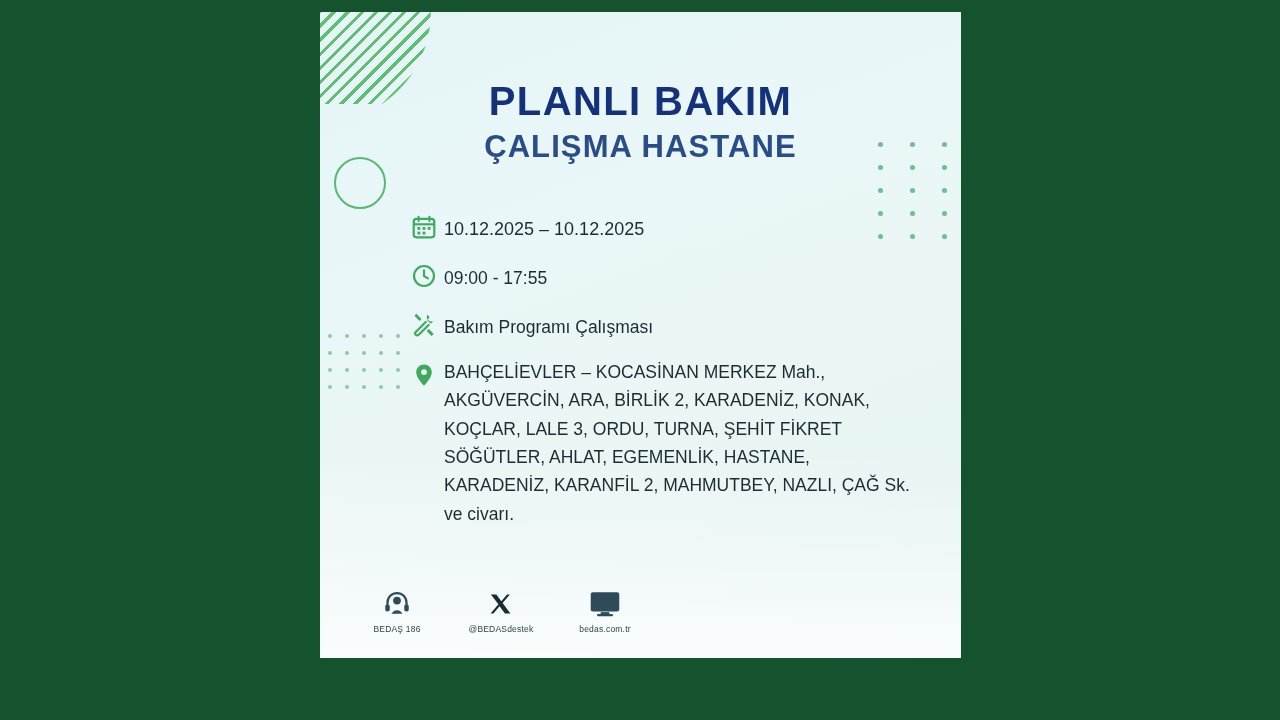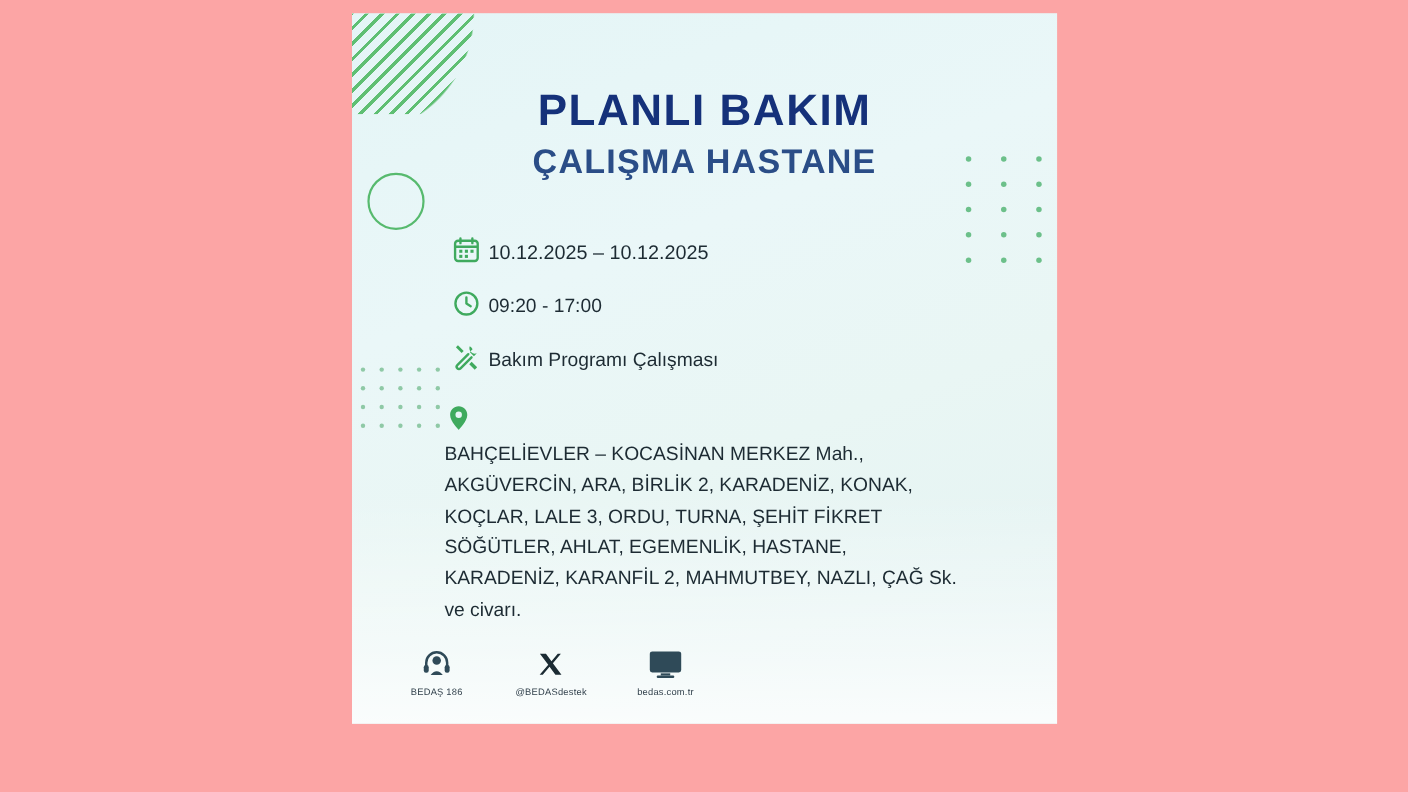--- a/index.html
+++ b/index.html
@@ -5,21 +5,21 @@
   * { box-sizing: border-box; margin: 0; padding: 0; }
   html, body {
     width: 1280px; height: 720px;
     background: #ffffff;
     font-family: "Liberation Sans", sans-serif;
     overflow: hidden;
   }
   #stage {
     position: relative;
     width: 1280px; height: 720px;
-    background: #fca5a5;
+    background: #14532d;
   }
   
   #poster {
     position: absolute;
     left: 320px; top: 12px;
     width: 641px; height: 646px;
     background: linear-gradient(160deg, #e4f5f6 0%, #eaf7f8 35%, #e9f6f4 60%, #e3f2f2 100%);
     overflow: hidden;
   }
   
@@ -115,21 +115,21 @@
     align-items: center;
     justify-content: center;
   }
   .row .txt {
     font-size: 17.5px;
     color: #1d2b33;
     line-height: 1.62;
     padding-top: 3px;
   }
   #row-date .txt { font-size: 18px; }
-  #row-loc { margin-top: 14px; flex-direction: column; }
+  #row-loc { margin-top: 14px; }
   #row-loc .ico { padding-top: 4px; }
   #addr-text {
     font-size: 17.5px;
     color: #1d2b33;
     line-height: 1.62;
     max-width: 470px;
   }
 
   
   #footer {
@@ -247,21 +247,21 @@
         <span class="txt">10.12.2025 – 10.12.2025</span>
       </div>
 
       <div class="row" id="row-time">
         <span class="ico">
           <svg width="26" height="26" viewBox="0 0 24 24" fill="none">
             <circle cx="12" cy="12" r="9.2" stroke="#3faa5e" stroke-width="2"></circle>
             <path d="M12 6.8V12l3.6 2.2" stroke="#3faa5e" stroke-width="2" stroke-linecap="round" stroke-linejoin="round"></path>
           </svg>
         </span>
-        <span class="txt">09:20 - 17:00</span>
+        <span class="txt">09:00 - 17:55</span>
       </div>
 
       <div class="row" id="row-work">
         <span class="ico">
           <svg width="26" height="26" viewBox="0 0 24 24" fill="none">
             <path d="M14.8 2.6a4.6 4.6 0 0 0 5.9 5.9l-2.4 2.4-3.5-3.5 2.4-2.4a4.6 4.6 0 0 0-2.4-2.4z" fill="#3faa5e"></path>
             <path d="M13.6 9.2 4.4 18.4a1.9 1.9 0 1 0 2.7 2.7l9.2-9.2" stroke="#3faa5e" stroke-width="2" stroke-linecap="round"></path>
             <path d="M3.2 3.4 8 8.2l1.7-1.7L4.9 1.7z" fill="#3faa5e"></path>
             <path d="M16.4 15.6l4.6 4.6-2 2-4.6-4.6z" fill="#3faa5e"></path>
           </svg>

